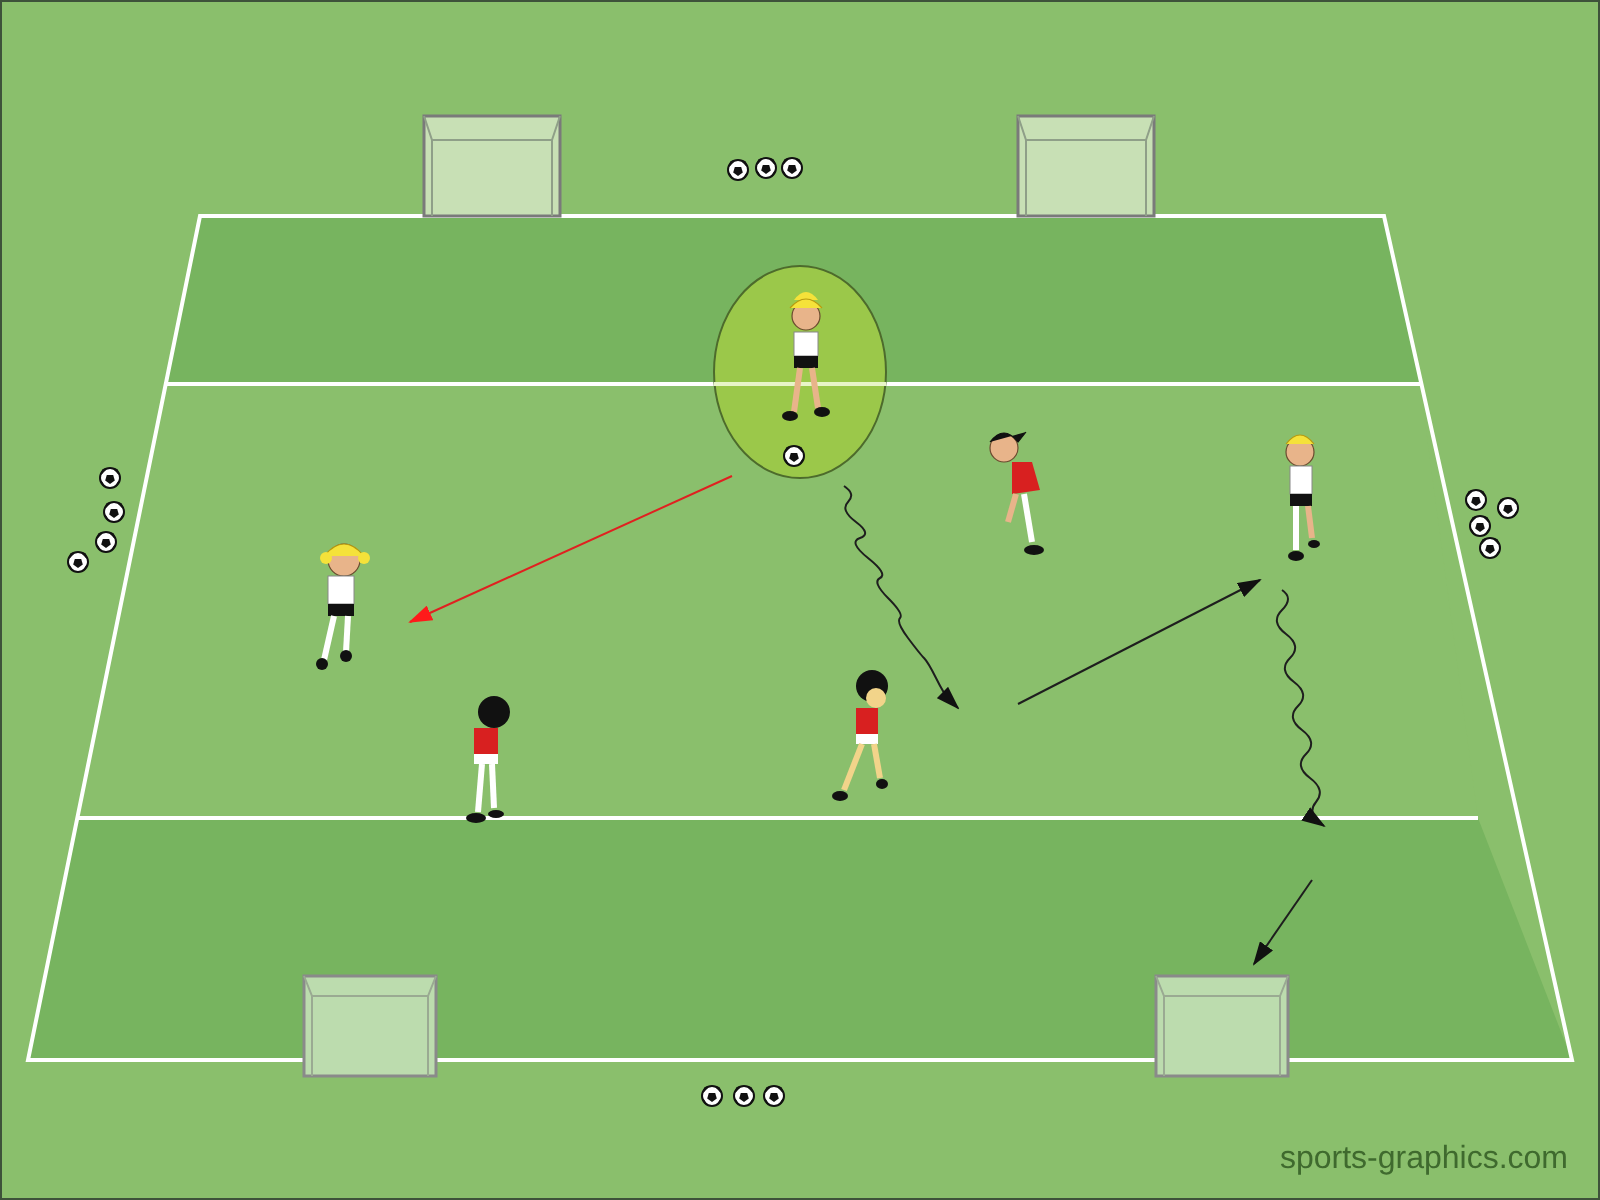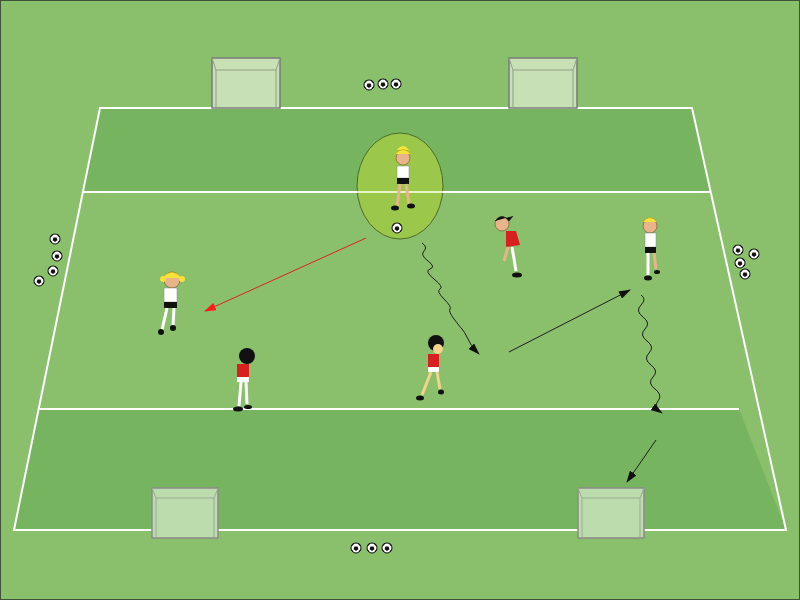--- a/index.html
+++ b/index.html
@@ -160,13 +160,14 @@
       <circle cx="6" cy="-18" r="5" fill="#f2d48a"></circle>
       <rect x="-4" y="-13" width="11" height="13" fill="#d82020"></rect>
       <rect x="-4" y="0" width="11" height="5" fill="#fff"></rect>
       <line x1="-1" y1="5" x2="-10" y2="28" stroke="#f2d48a" stroke-width="3"></line>
       <line x1="5" y1="5" x2="8" y2="22" stroke="#f2d48a" stroke-width="3"></line>
       <ellipse cx="-12" cy="31" rx="4" ry="2.5" fill="#111"></ellipse>
       <ellipse cx="9" cy="25" rx="3" ry="2.5" fill="#111"></ellipse>
     </g>
   </svg>
 
+  <div class="watermark">sports-graphics.com</div>
 </div>
 
 </body></html>

